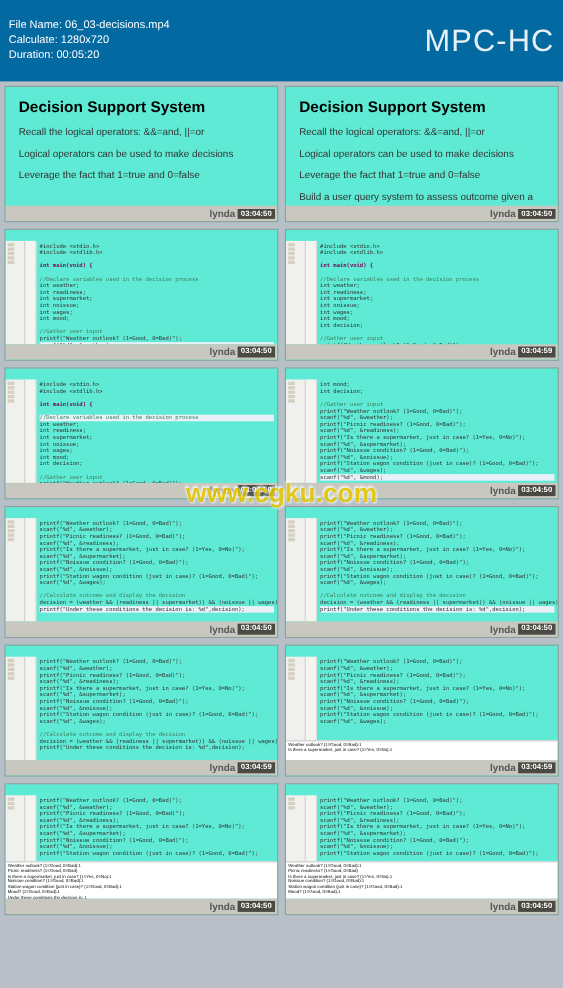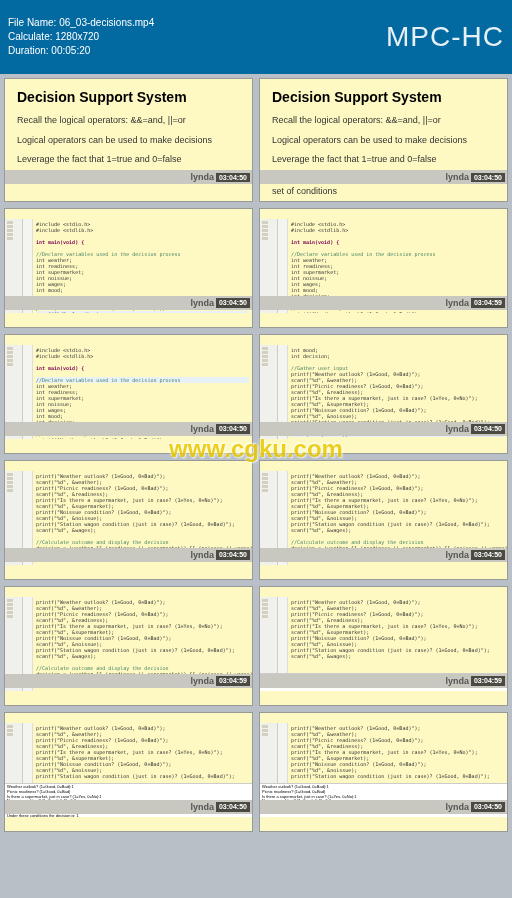--- a/index.html
+++ b/index.html
@@ -2,38 +2,38 @@
 <html><head>
 <meta charset="utf-8">
 <style>
 *{margin:0;padding:0;box-sizing:border-box}
 body{width:512px;height:898px;background:#b8bfc6;font-family:Arial,sans-serif;font-size:7px;overflow:hidden;position:relative}
 .header{background:#0369a1;color:#fff;padding:16px 8px}
 .header-row{display:flex;justify-content:space-between;align-items:center}
 .meta{color:#fff;font-size:10px;line-height:1.4}
 .app-title{font-size:28px;font-weight:normal;letter-spacing:1px;color:#fff;opacity:.9}
 .grid{display:grid;grid-template-columns:1fr 1fr;gap:6px;padding:4px}
-.card{background:#fef9c3;border:1px solid #999;position:relative;height:120px;overflow:hidden}
+.card{background:#5eead4;border:1px solid #999;position:relative;height:120px;overflow:hidden}
 .card.tall{height:124px}
 .title-card{padding:10px 12px}
 .title-card h2{font-size:14px;font-weight:bold;color:#000;margin-bottom:10px}
 .title-card p{font-size:9px;color:#333;margin-bottom:8px;line-height:1.3}
 .code-card{display:flex;font-size:5px;line-height:1.2}
 .sidebar{width:18px;background:#f0f0ec;border-right:1px solid #ccc}
 .sidebar-dots{padding:1px}
 .sidebar-dots div{width:6px;height:3px;background:#d4d0c0;margin:1px 1px}
 .gutter{width:10px;background:#f5f5f0;border-right:1px solid #ddd;color:#999}
 .code-area{flex:1;padding:2px 3px;color:#333;font-family:monospace;overflow:hidden}
 .code-area .kw{color:#7f0055;font-weight:bold}
 .code-area .cm{color:#3f7f5f}
 .code-area .line{white-space:nowrap}
 .code-area .hl{background:#e8f0f8}
 .topbar{height:10px;background:#ece9d8;border-bottom:1px solid #ccc}
 .console{height:18px;background:#fff;border-top:1px solid #ccc;position:absolute;bottom:14px;left:0;right:0;font-size:4px;padding:1px 2px}
-.footer{position:absolute;bottom:17px;right:0;background:#c8c8c0;height:14px;width:100%;display:flex;justify-content:flex-end;align-items:center;padding-right:2px;font-size:9px;font-weight:bold;color:#555}
+.footer{position:absolute;bottom:0;right:0;background:#c8c8c0;height:14px;width:100%;display:flex;justify-content:flex-end;align-items:center;padding-right:2px;font-size:9px;font-weight:bold;color:#555}
 .footer .ts{background:#4a4a42;color:#fff;padding:1px 3px;margin-left:2px;font-size:7px}
 .watermark{position:absolute;top:50%;left:50%;transform:translate(-50%,-50%);font-size:24px;font-weight:bold;color:#e8c800;opacity:.85;z-index:100;text-shadow:1px 1px 2px #fff,-1px -1px 2px #fff}
 </style>
 </head>
 <body>
 
 <div class="header">
   <div class="header-row">
     <div class="meta">
       <div><span>File Name:</span> <span>06_03-decisions.mp4</span></div>

